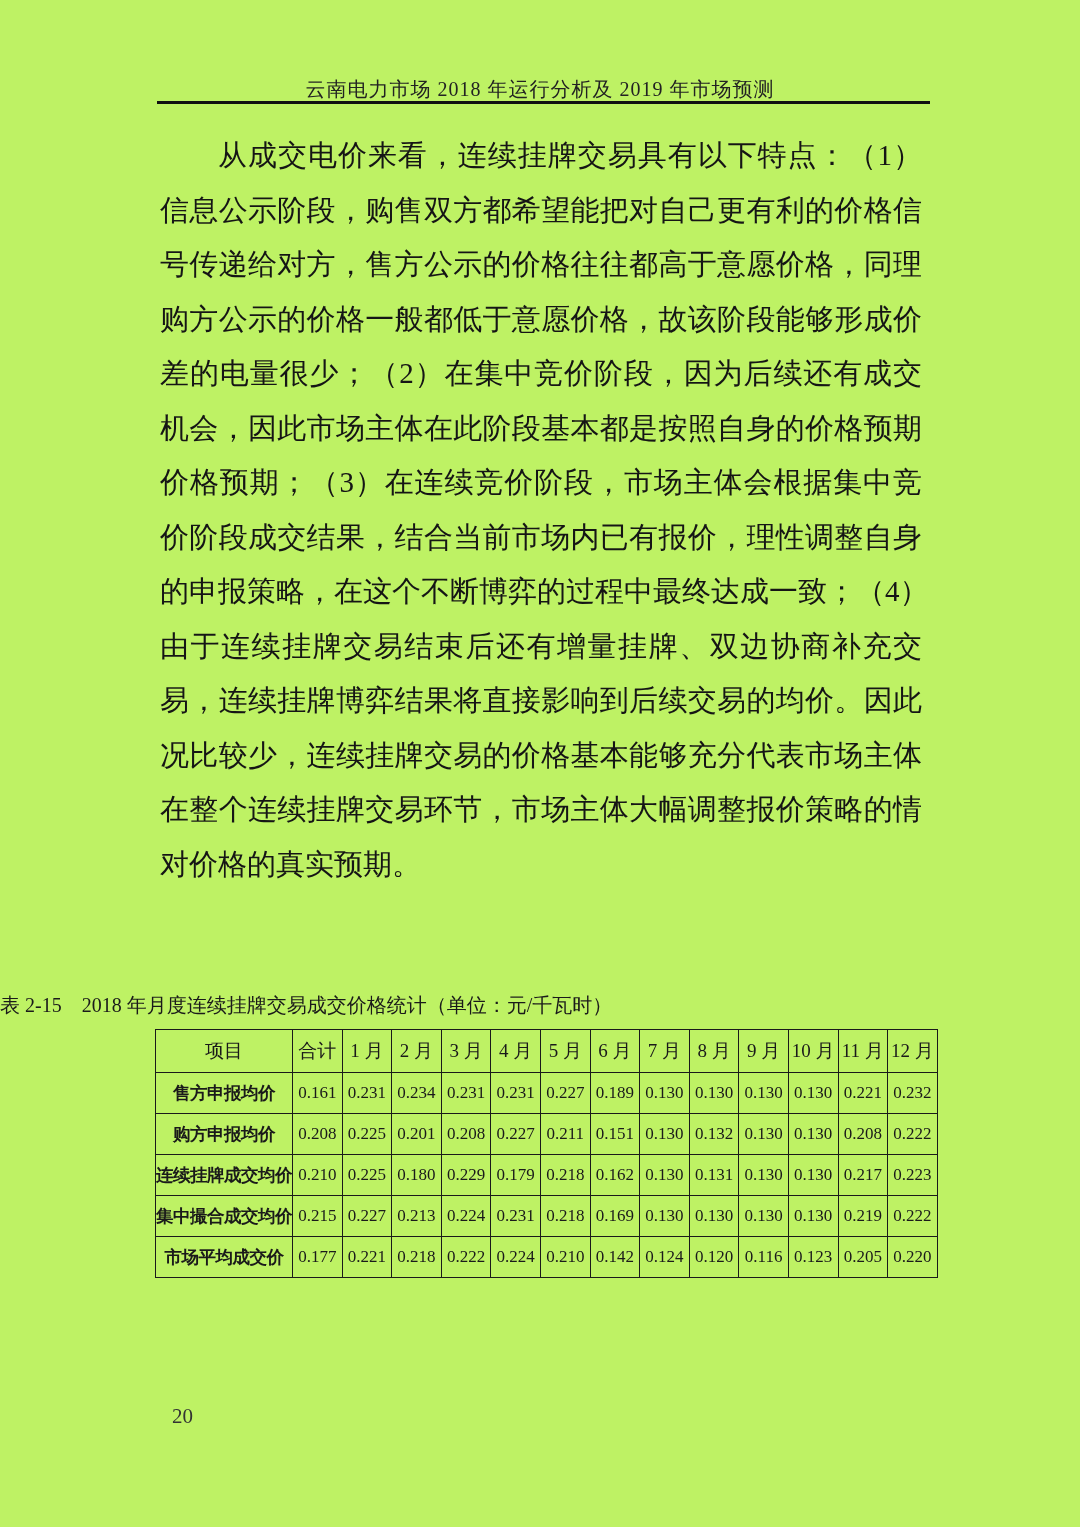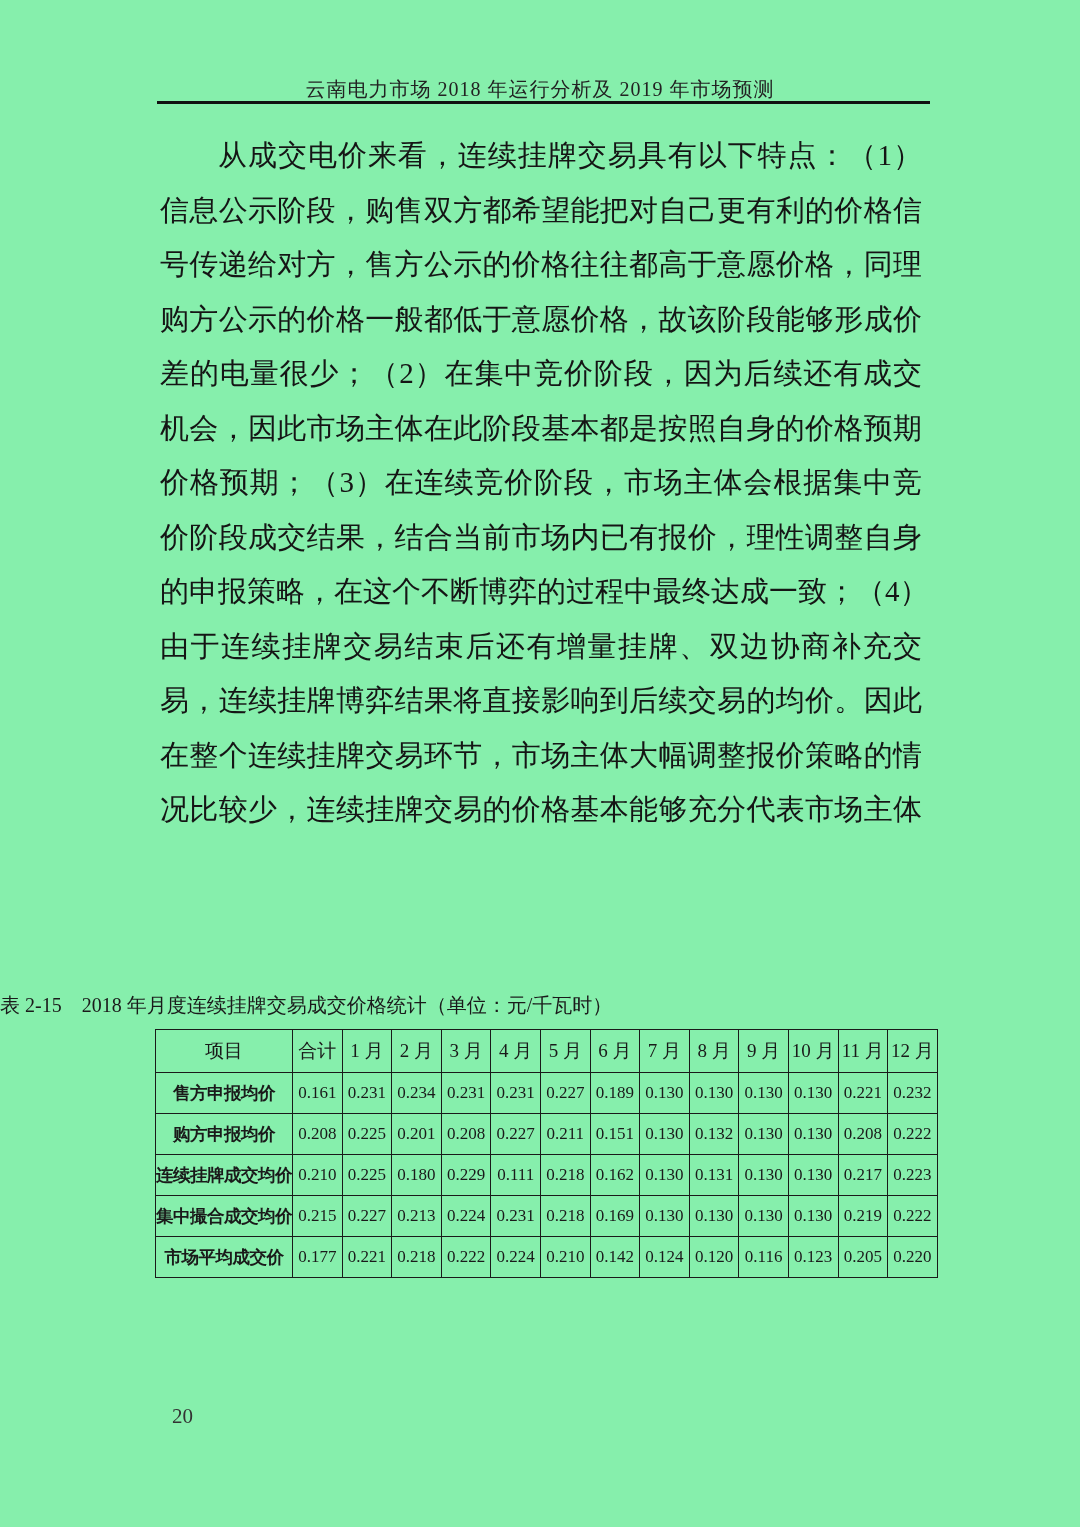--- a/index.html
+++ b/index.html
@@ -1,20 +1,20 @@
 <!DOCTYPE html>
 <html lang="zh"><head>
 <meta charset="utf-8">
 <style>
   html, body { margin: 0; padding: 0; background: #ffffff; }
   .page {
     position: relative;
     width: 1080px;
     height: 1527px;
-    background: #86efac;
+    background: #bef264;
     color: #1a1a1a;
     font-family: "Liberation Serif", "DejaVu Serif", serif;
     overflow: hidden;
   }
   
   .running-header {
     position: absolute;
     top: 76px;
     left: 0;
     width: 100%;
@@ -115,22 +115,23 @@
       <div class="line">信息公示阶段，购售双方都希望能把对自己更有利的价格信</div>
       <div class="line">号传递给对方，售方公示的价格往往都高于意愿价格，同理</div>
       <div class="line">购方公示的价格一般都低于意愿价格，故该阶段能够形成价</div>
       <div class="line">差的电量很少；（2）在集中竞价阶段，因为后续还有成交</div>
       <div class="line">机会，因此市场主体在此阶段基本都是按照自身的价格预期</div>
       <div class="line">价格预期；（3）在连续竞价阶段，市场主体会根据集中竞</div>
       <div class="line">价阶段成交结果，结合当前市场内已有报价，理性调整自身</div>
       <div class="line">的申报策略，在这个不断博弈的过程中最终达成一致；（4）</div>
       <div class="line">由于连续挂牌交易结束后还有增量挂牌、双边协商补充交</div>
       <div class="line">易，连续挂牌博弈结果将直接影响到后续交易的均价。因此</div>
+      <div class="line">况比较少，连续挂牌交易的价格基本能够充分代表市场主体</div>
       <div class="line">在整个连续挂牌交易环节，市场主体大幅调整报价策略的情</div>
-      <div class="line">况比较少，连续挂牌交易的价格基本能够充分代表市场主体</div>
+      <div class="line last">对价格的真实预期。</div>
     </div>
 
   <div class="table-caption">表 2-15　2018 年月度连续挂牌交易成交价格统计（单位：元/千瓦时）</div>
 
   <table class="price-table">
     <colgroup>
         <col style="width: 137px;">
         <col style="width: 49.6px;">
         <col style="width: 49.6px;">
         <col style="width: 49.6px;">
@@ -195,21 +196,21 @@
           <td>0.130</td>
           <td>0.208</td>
           <td>0.222</td>
         </tr>
         <tr>
           <th>连续挂牌成交均价</th>
           <td>0.210</td>
           <td>0.225</td>
           <td>0.180</td>
           <td>0.229</td>
-          <td>0.111</td>
+          <td>0.179</td>
           <td>0.218</td>
           <td>0.162</td>
           <td>0.130</td>
           <td>0.131</td>
           <td>0.130</td>
           <td>0.130</td>
           <td>0.217</td>
           <td>0.223</td>
         </tr>
         <tr>

